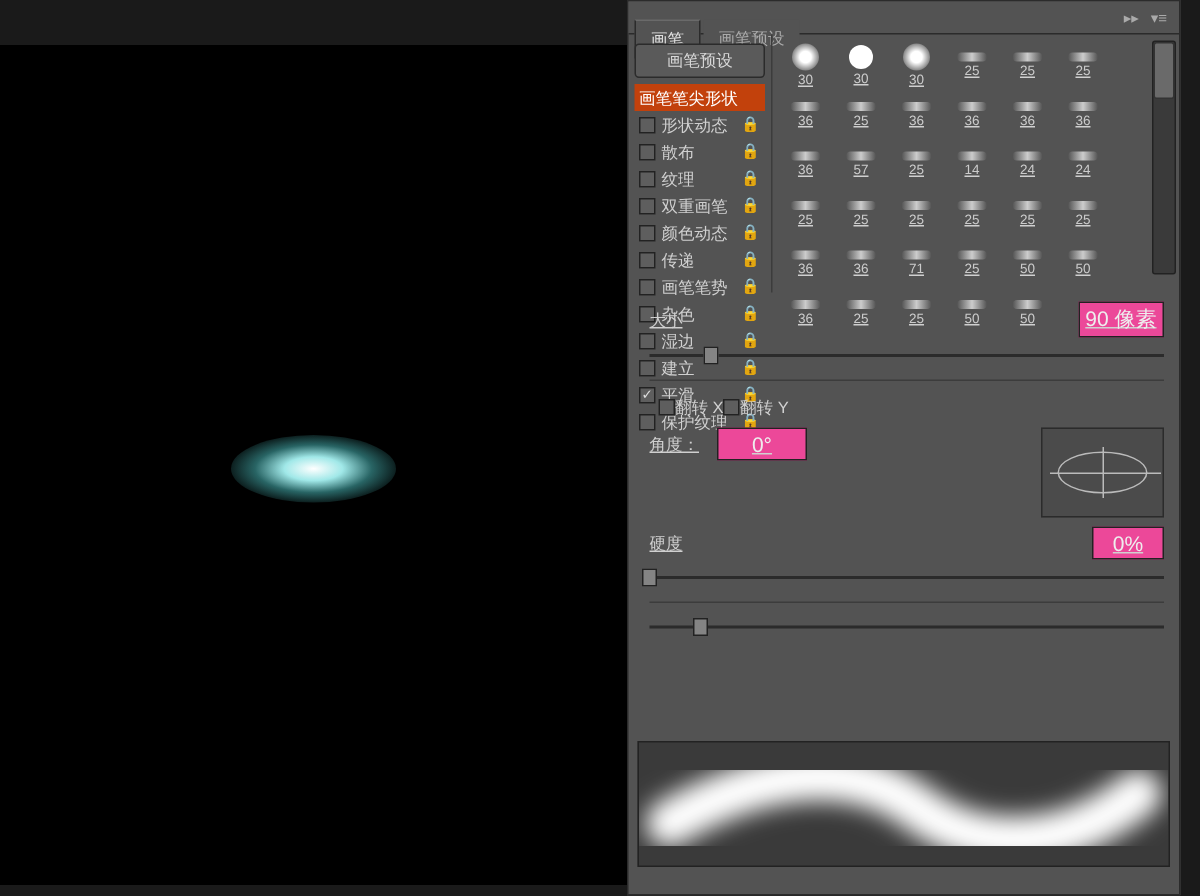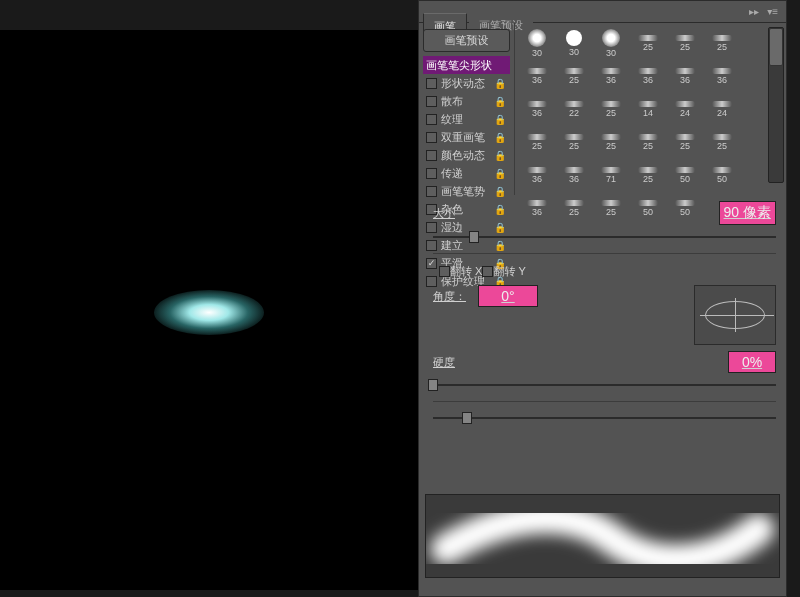--- a/index.html
+++ b/index.html
@@ -9,26 +9,26 @@
   .glow-dot { width: 110px; height: 45px; border-radius: 50%; background: radial-gradient(ellipse, #fff 0%, #a0e8e8 25%, rgba(80,200,200,0.5) 50%, transparent 80%); }
   .panel { position: absolute; right: 13px; top: 0; width: 369px; height: 597px; background: #535353; border: 1px solid #2b2b2b; font-size: 11px; color: #d0d0d0; }
   .tabs { display: flex; align-items: center; height: 22px; background: #535353; border-bottom: 1px solid #2b2b2b; padding-left: 4px; gap: 2px; }
   .tab { padding: 5px 10px; background: #535353; color: #aaa; cursor: default; margin-top: 28px; }
   .tab.active { background: #535353; color: #e0e0e0; border-top: 1px solid #6a6a6a; border-left: 1px solid #2b2b2b; border-right: 1px solid #2b2b2b; }
   .tabs-right { margin-left: auto; display: flex; gap: 8px; padding-right: 8px; color: #aaa; font-size: 10px; }
   .panel-body { display: flex; height: 172px; }
   .options-col { width: 96px; padding: 6px 4px; display: flex; flex-direction: column; gap: 0; border-right: 1px solid #3c3c3c; }
   .preset-btn { background: #5a5a5a; border: 1px solid #2b2b2b; border-radius: 3px; padding: 3px 4px; text-align: center; margin-bottom: 4px; color: #d8d8d8; cursor: pointer; font-size: 11px; }
   .opt-row { display: flex; align-items: center; height: 18px; padding: 0 3px; gap: 4px; font-size: 11px; }
-  .opt-row.selected { background: #701a75; color: #fff; }
+  .opt-row.selected { background: #c2410c; color: #fff; }
   .cb { width: 11px; height: 11px; border: 1px solid #222; background: #5e5e5e; display: inline-flex; align-items: center; justify-content: center; font-size: 9px; line-height: 1; color: #ddd; }
   .cb::before { content: ""; }
   .cb.checked::before { content: "✓"; }
   .lock { margin-left: auto; color: #888; font-size: 10px; }
-  .brush-grid-wrap { flex: 1; position: relative; }
+  .brush-grid-wrap { flex: 1; position: relative; text-decoration: underline; }
   .brush-grid { display: grid; grid-template-columns: repeat(6, 36px); grid-auto-rows: 32px; gap: 1px; padding: 4px; }
   .brush-cell { display: flex; flex-direction: column; align-items: center; justify-content: center; font-size: 9px; color: #ccc; }
   .brush-swatch { width: 20px; height: 12px; background: #888; border-radius: 50%; margin-bottom: 1px; }
   .brush-swatch.soft { background: radial-gradient(circle, #fff 30%, rgba(255,255,255,0.3) 70%, transparent 100%); border-radius: 50%; width: 18px; height: 18px; }
   .brush-swatch.hard { background: #fff; border-radius: 50%; width: 16px; height: 16px; }
   .brush-swatch.dash { width: 20px; height: 6px; border-radius: 3px; background: linear-gradient(90deg, transparent, #ccc, transparent); }
   .scrollbar { position: absolute; right: 2px; top: 4px; width: 16px; height: 156px; background: #3a3a3a; border: 1px solid #222; border-radius: 2px; }
   .scrollbar .thumb { width: 100%; height: 38px; background: #6a6a6a; border: 1px solid #333; border-radius: 2px; }
   .controls { padding: 6px 10px 6px 14px; display: flex; flex-direction: column; gap: 6px; }
   .ctrl-row { display: flex; align-items: center; gap: 8px; font-size: 11px; text-decoration: underline; }
@@ -185,21 +185,21 @@
           <div class="brush-cell">
             <div class="brush-swatch dash"></div>
             <div>36</div>
           </div>
           <div class="brush-cell">
             <div class="brush-swatch dash"></div>
             <div>36</div>
           </div>
           <div class="brush-cell">
             <div class="brush-swatch dash"></div>
-            <div>22</div>
+            <div>57</div>
           </div>
           <div class="brush-cell">
             <div class="brush-swatch dash"></div>
             <div>25</div>
           </div>
           <div class="brush-cell">
             <div class="brush-swatch dash"></div>
             <div>14</div>
           </div>
           <div class="brush-cell">

